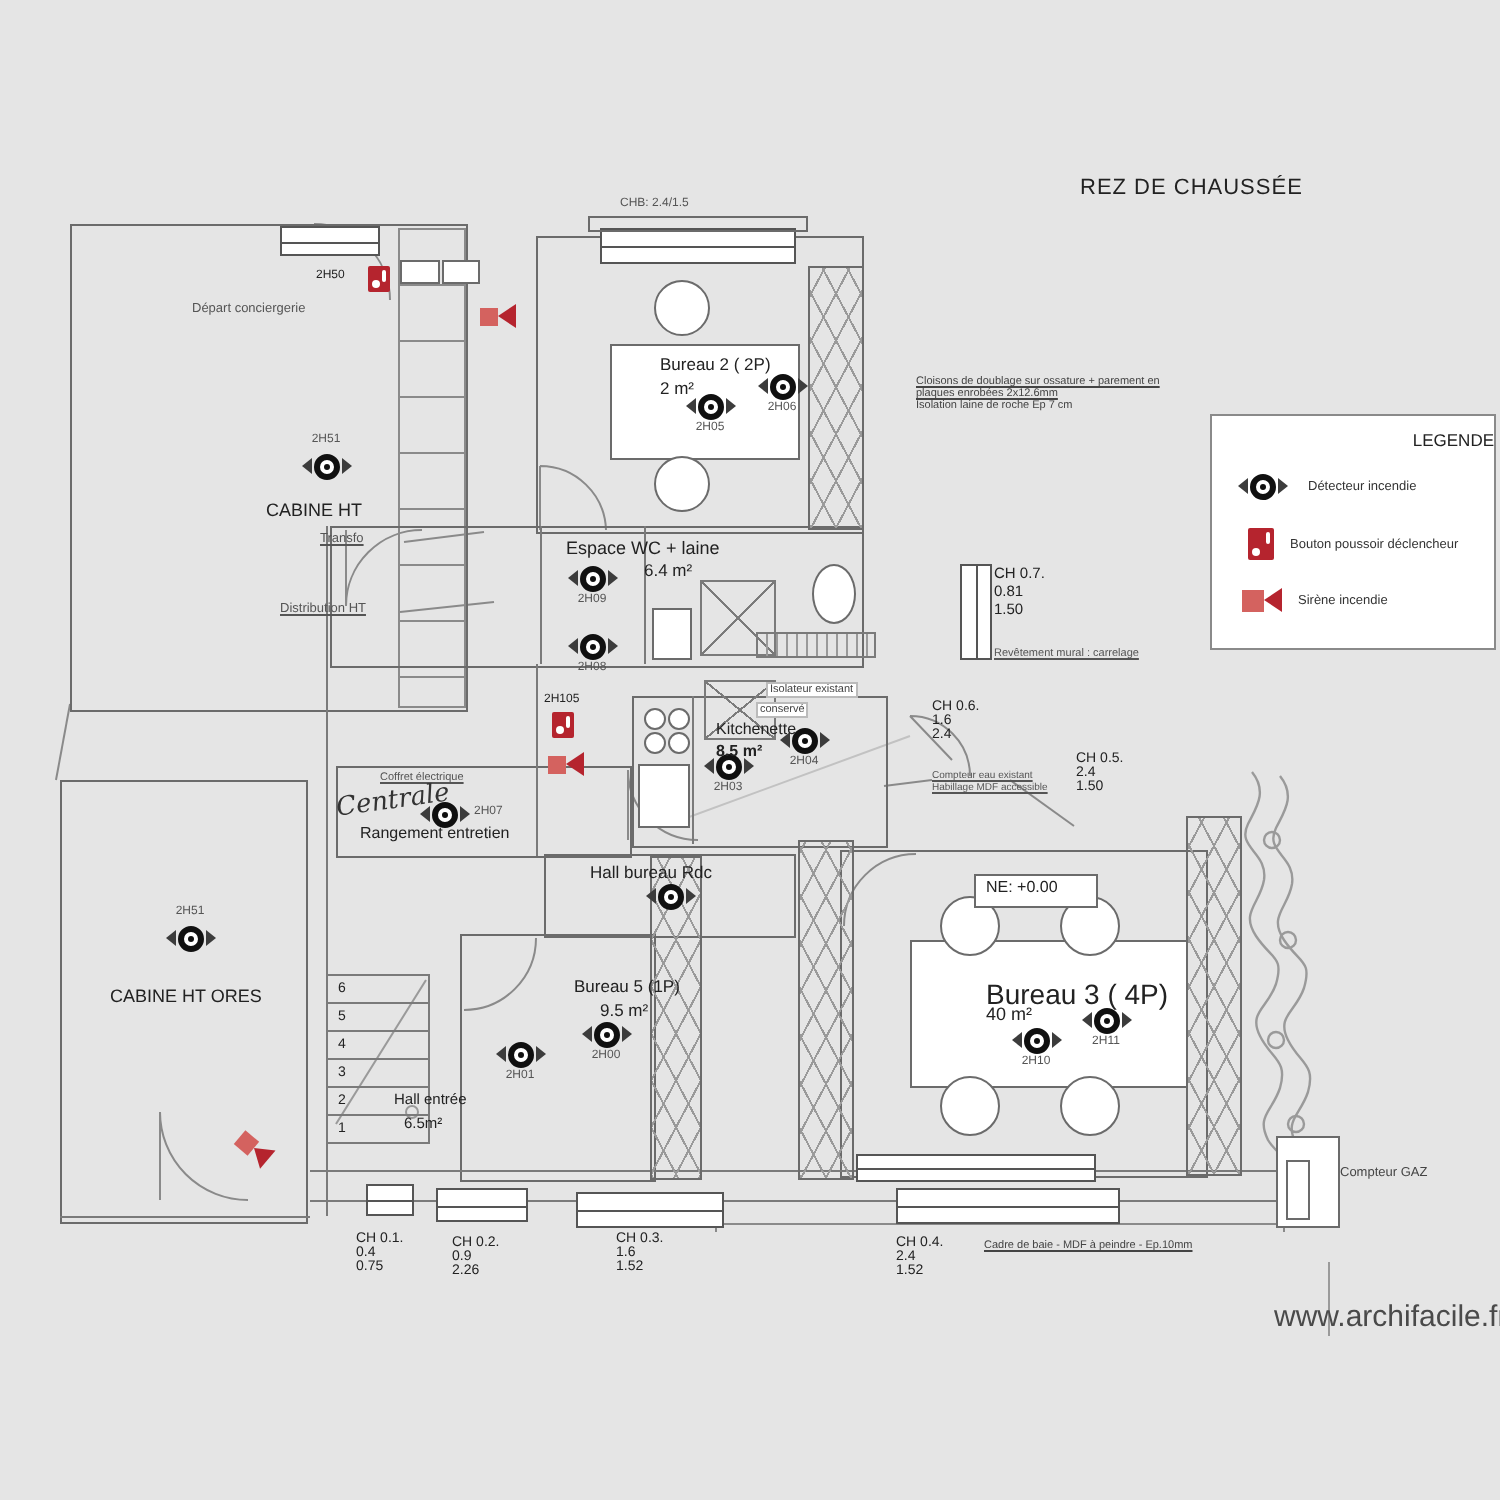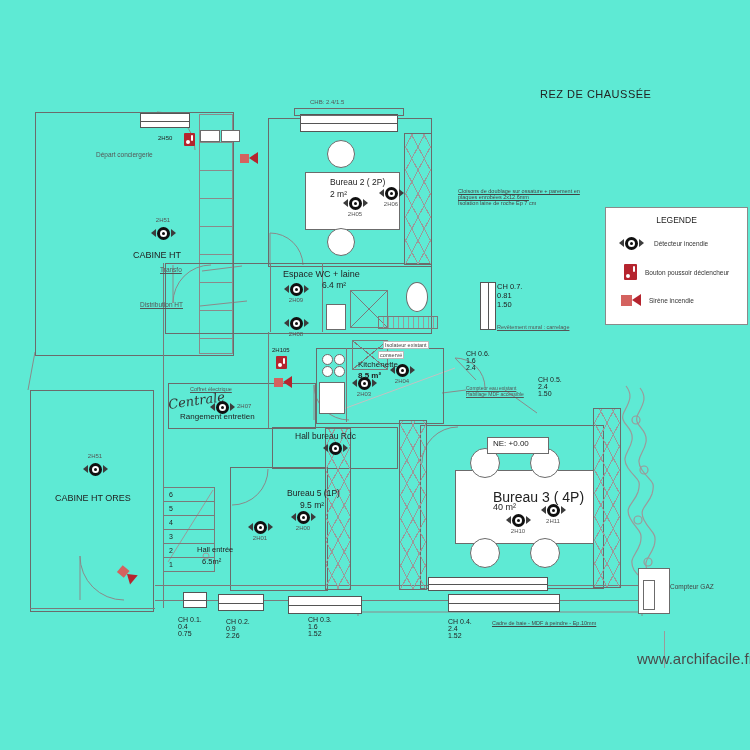--- a/index.html
+++ b/index.html
@@ -1,16 +1,16 @@
 <!DOCTYPE html>
 <html><head>
 <meta charset="utf-8">
 <style>
   html,body{margin:0;padding:0;background:#fff;}
-  #plan{position:relative;width:750px;height:750px;background:#5eead4;overflow:hidden;
+  #plan{position:relative;width:750px;height:750px;background:#e5e5e5;overflow:hidden;
         font-family:"Liberation Sans",sans-serif;color:#222;}
   .rm{position:absolute;border:1px solid #6b6b6b;}
   .tb{position:absolute;border:1px solid #6b6b6b;background:#fff;}
   .hl{position:absolute;background:#7a7a7a;height:1px;}
   .vl{position:absolute;background:#7a7a7a;width:1px;}
   .tx{position:absolute;white-space:nowrap;color:#222;}
   .un{text-decoration:underline;}
   .win{position:absolute;border:1px solid #555;background:#fff;}
   .win::after{content:"";position:absolute;left:0;right:0;top:50%;border-top:1px solid #555;}
   .winv{position:absolute;border:1px solid #555;background:#fff;}
@@ -360,21 +360,21 @@
     <div>1.52</div>
   </div>
   <div class="tx z1" style="left:448px;top:618px;font-size:7px;">
     <div>CH 0.4.</div>
     <div>2.4</div>
     <div>1.52</div>
   </div>
   <div class="tx z1 un" style="left:492px;top:620px;font-size:5.5px;color:#444;">Cadre de baie - MDF à peindre - Ep.10mm</div>
 
   <div class="legend z1">
-    <div class="tx" style="left:0;right:0;top:7px;text-align:center;font-size:8.5px;position:absolute;">LEGENDE</div>
+    <div class="tx" style="left:0;right:0;top:7px;text-align:right;font-size:8.5px;position:absolute;">LEGENDE</div>
     <div class="lg-row" style="left:10px;top:28px;">
       <span class="det rel">
           <span class="wing wl"></span>
           <span class="circ">
             <span class="dot"></span>
           </span>
           <span class="wing wr"></span>
         </span>
       <span style="font-size:6.5px;color:#333;">Détecteur incendie</span>
     </div>

